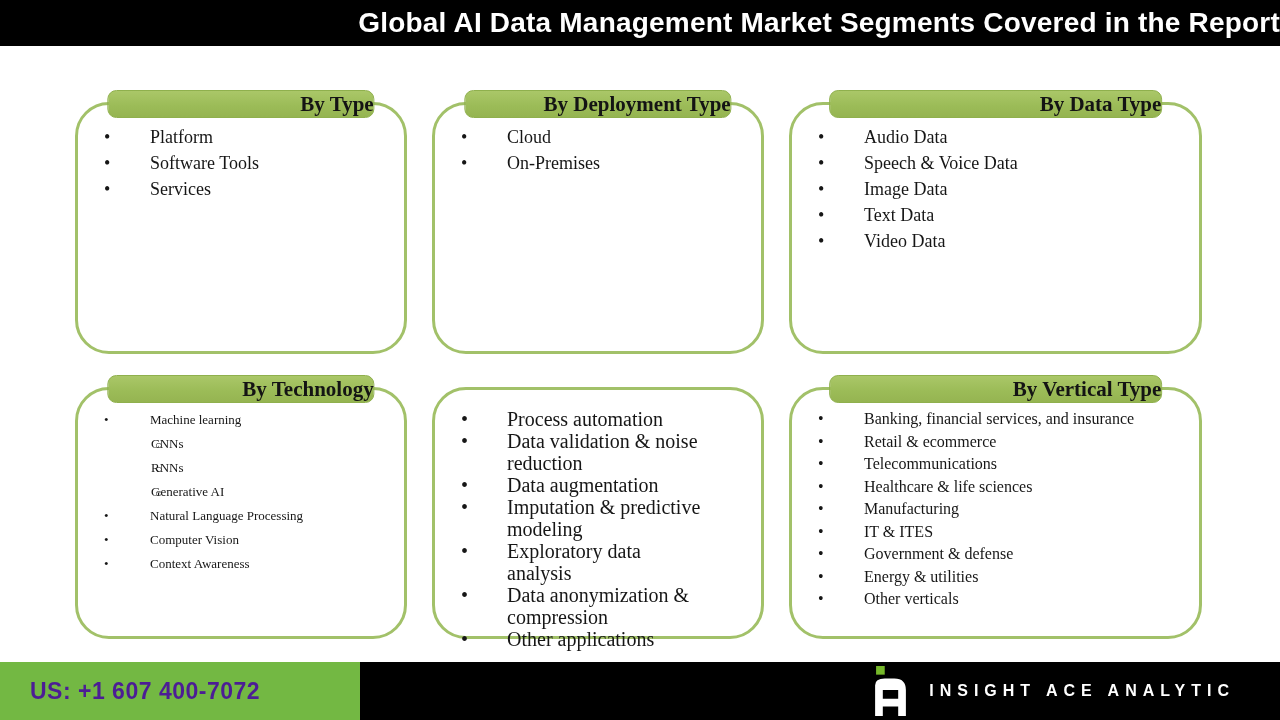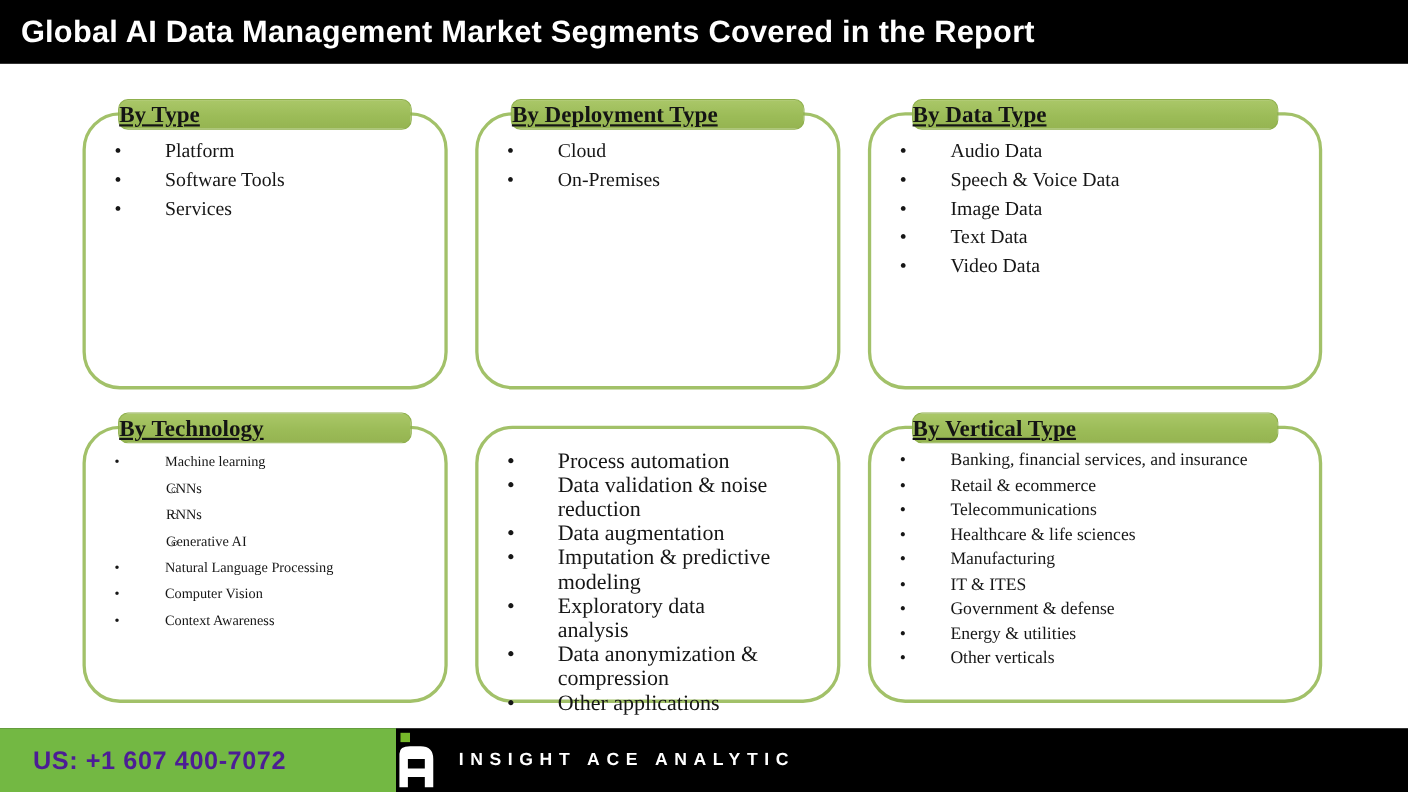--- a/index.html
+++ b/index.html
@@ -5,22 +5,22 @@
   * { box-sizing: border-box; margin: 0; padding: 0; }
   html, body { width: 1280px; height: 720px; }
   .slide {
     position: relative; width: 1280px; height: 720px;
     background: #ffffff; overflow: hidden;
     font-family: "Liberation Serif", "DejaVu Serif", serif;
   }
 
   
   .titlebar {
-    position: absolute; top: 0; left: 0; width: 100%; height: 58px;
-    background: #000000; display: flex; align-items: center; justify-content: flex-start; padding-left: 19px;
+    position: absolute; top: 0; left: 0; width: 100%; height: 46px;
+    background: #000000; display: flex; align-items: center; justify-content: flex-end; padding-left: 19px;
   }
   .titlebar .title {
     color: #ffffff; font-family: "Liberation Sans", "DejaVu Sans", sans-serif;
     font-size: 28px; font-weight: 700; letter-spacing: 0.2px;
   }
 
   
   .row { position: absolute; left: 75px; width: 1130px; display: flex; }
   .row1 { top: 87px; }
   .row2 { top: 372px; }
@@ -31,23 +31,22 @@
   }
   .box + .box { margin-left: 25px; }
   .w-small { width: 332px; }
   .w-large { width: 413px; }
 
   .tab {
     position: absolute; top: -15px; left: 50%; transform: translateX(-50%);
     width: 82%; height: 28px; line-height: 27px;
     background: linear-gradient(180deg, #aac768 0%, #9cbc58 55%, #95b451 100%);
     border: 1px solid #8fb04d; border-radius: 9px;
-    text-align: left; font-size: 21px; font-weight: 700; color: #141414;
+    text-align: right; font-size: 21px; font-weight: 700; color: #141414;
     white-space: nowrap;
-    text-decoration: underline;
   }
 
   ul.items { list-style: none; margin: 19px 0 0 0; padding: 0 12px 0 0; }
   .items li { position: relative; padding-left: 72px; color: #161616; }
   .items li::before { content: "\2022"; position: absolute; left: 26px; top: 0; }
 
   .row1 .items li { font-size: 18px; line-height: 26px; }
   .box-technology .items { margin-top: 18px; }
   .box-technology .items li { font-size: 13px; line-height: 24px; }
   .box-technology .items li.sub { padding-left: 73px; }
@@ -62,21 +61,21 @@
   
   .footer { position: absolute; left: 0; bottom: 0; width: 100%; height: 58px; background: #000000; }
   .footer-phone {
     position: absolute; left: 0; top: 0; width: 360px; height: 58px;
     background: #73b843; display: flex; align-items: center; padding-left: 30px;
     font-family: "Liberation Sans", "DejaVu Sans", sans-serif;
     font-weight: 700; font-size: 23px; color: #4c1d95; letter-spacing: 0.5px;
   }
   .footer-brand {
     position: absolute; left: 360px; right: 0; top: 0; height: 58px;
-    display: flex; align-items: center; 
+    display: flex; align-items: center; justify-content: flex-end;
     padding-right: 45px; gap: 20px;
   }
   .brand-text {
     color: #ffffff; font-family: "Liberation Sans", "DejaVu Sans", sans-serif;
     font-weight: 700; font-size: 16px; letter-spacing: 6px; white-space: nowrap;
   }
   .brand-logo { display: block; }
 </style>
 </head>
 <body>

